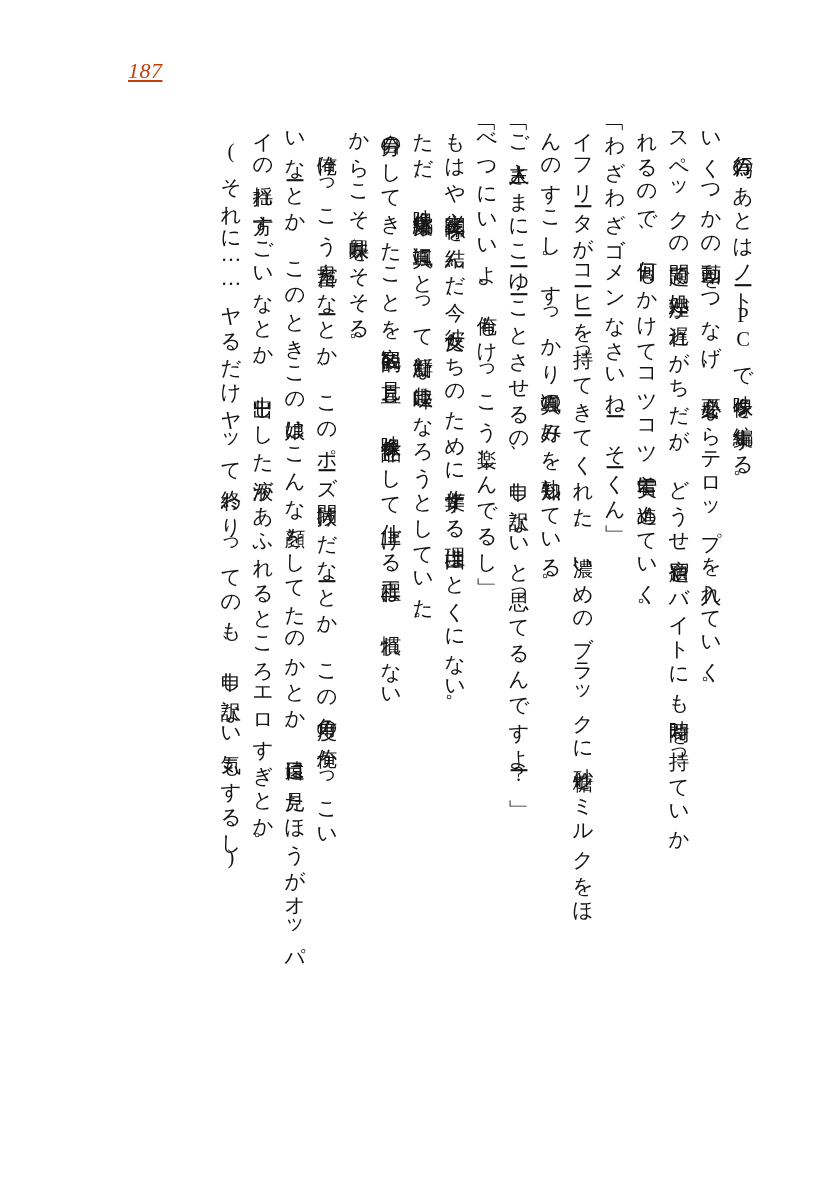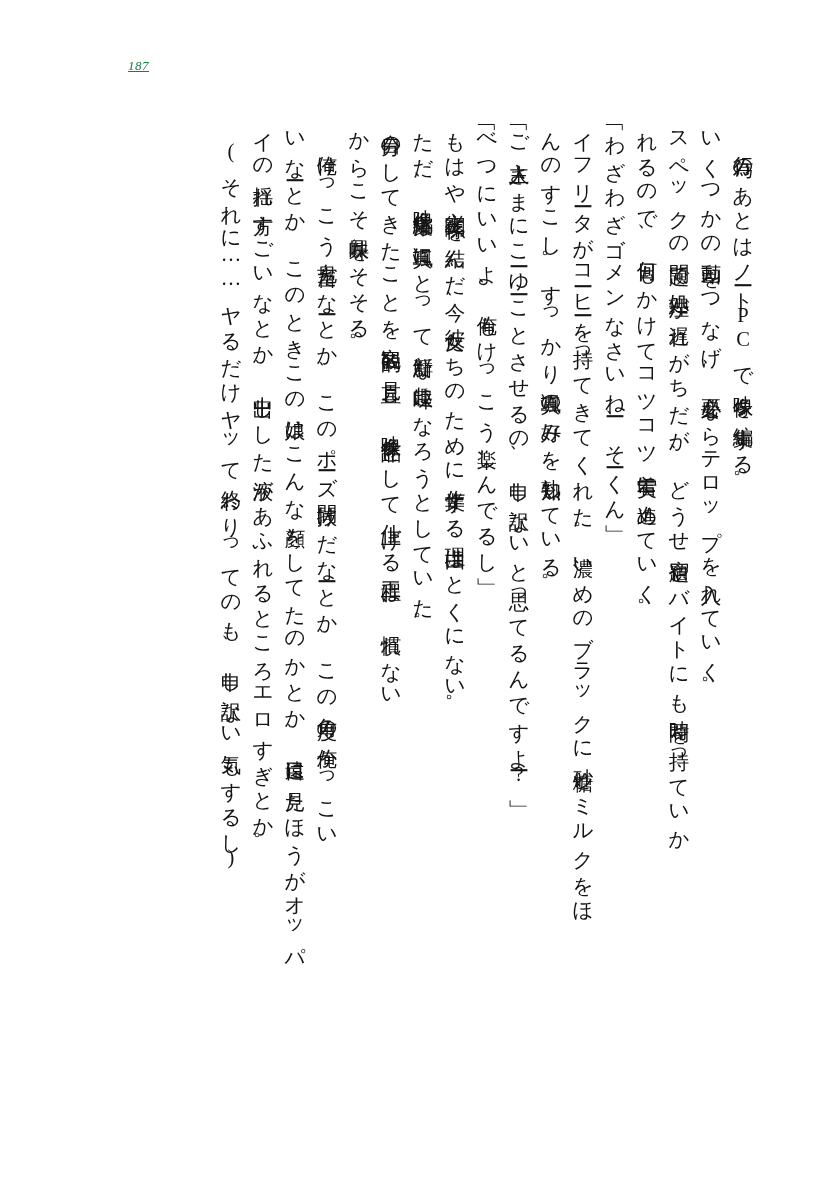--- a/index.html
+++ b/index.html
@@ -22,23 +22,23 @@
     width: 827px;
     height: 1182px;
     background: #ffffff;
   }
   .page-number {
     position: absolute;
     left: 128px;
     top: 58px;
     font-family: "Liberation Serif", "DejaVu Serif", serif;
     font-style: italic;
-    font-size: 13px;
+    font-size: 22px;
     letter-spacing: 0.5px;
-    color: #15803d;
+    color: #c2410c;
     text-decoration: underline;
   }
   
   .vtext {
     position: absolute;
     right: 74px;
     top: 118px;
     height: 950px;
     width: 620px;
     display: flex;

